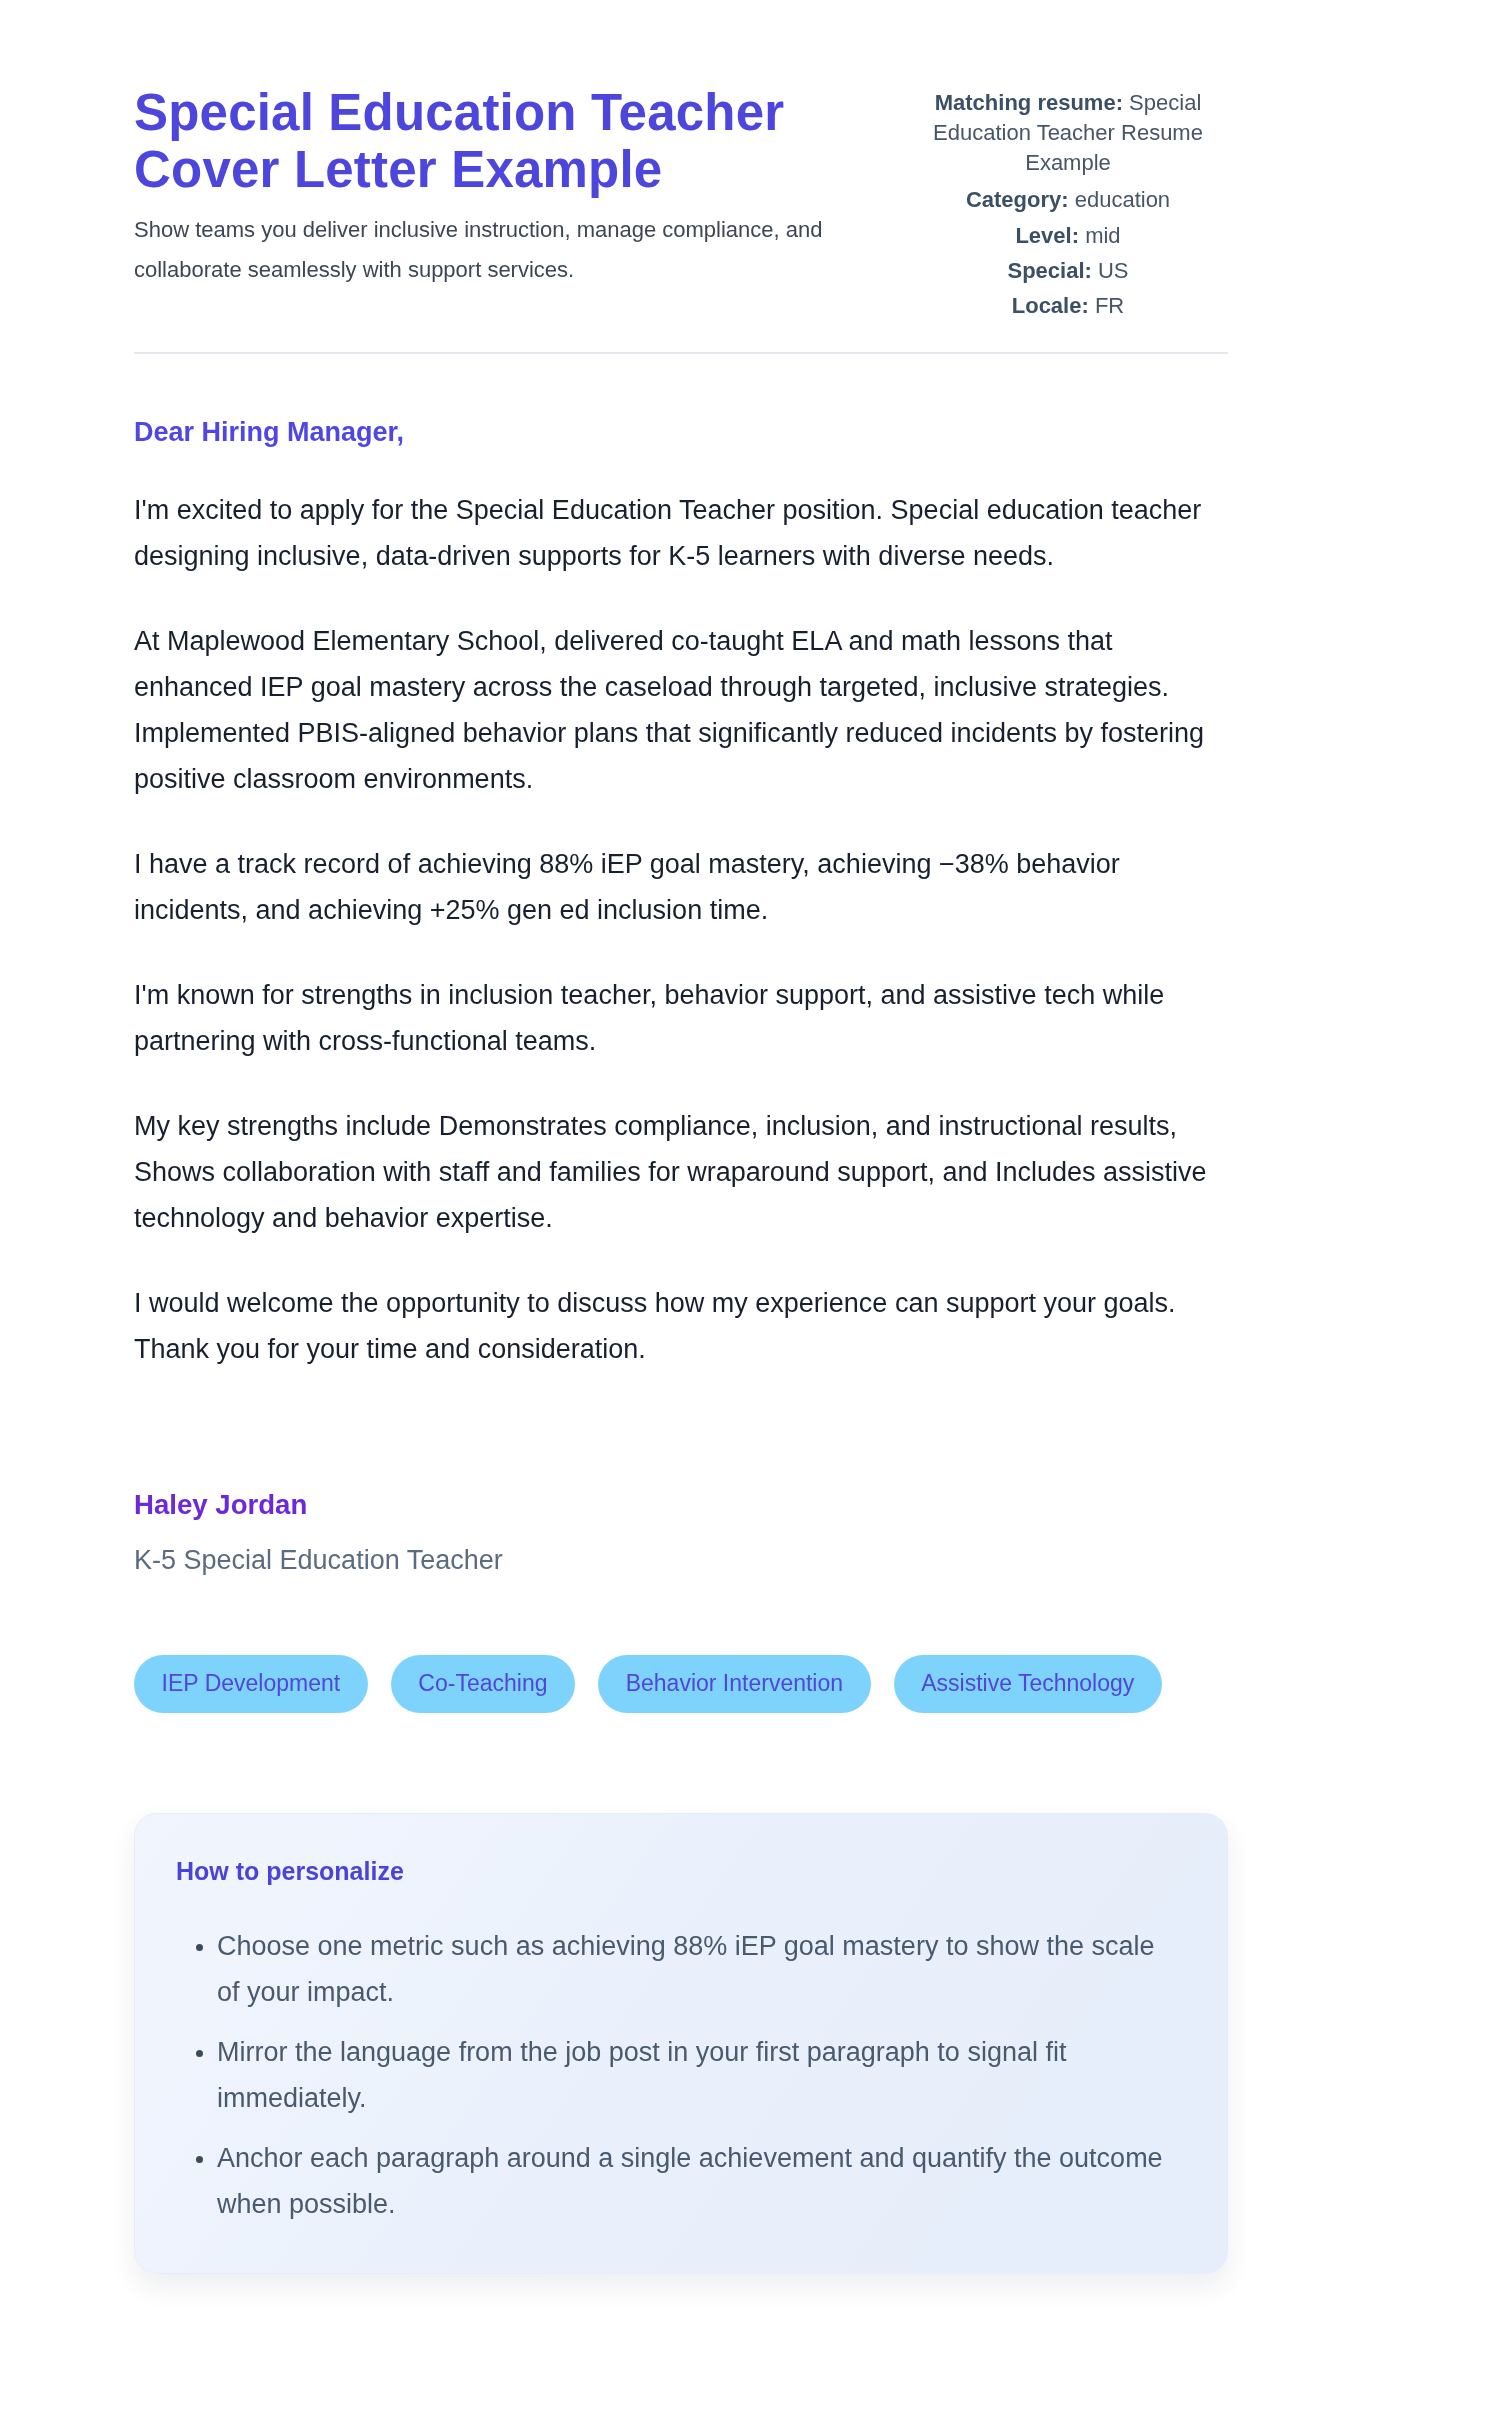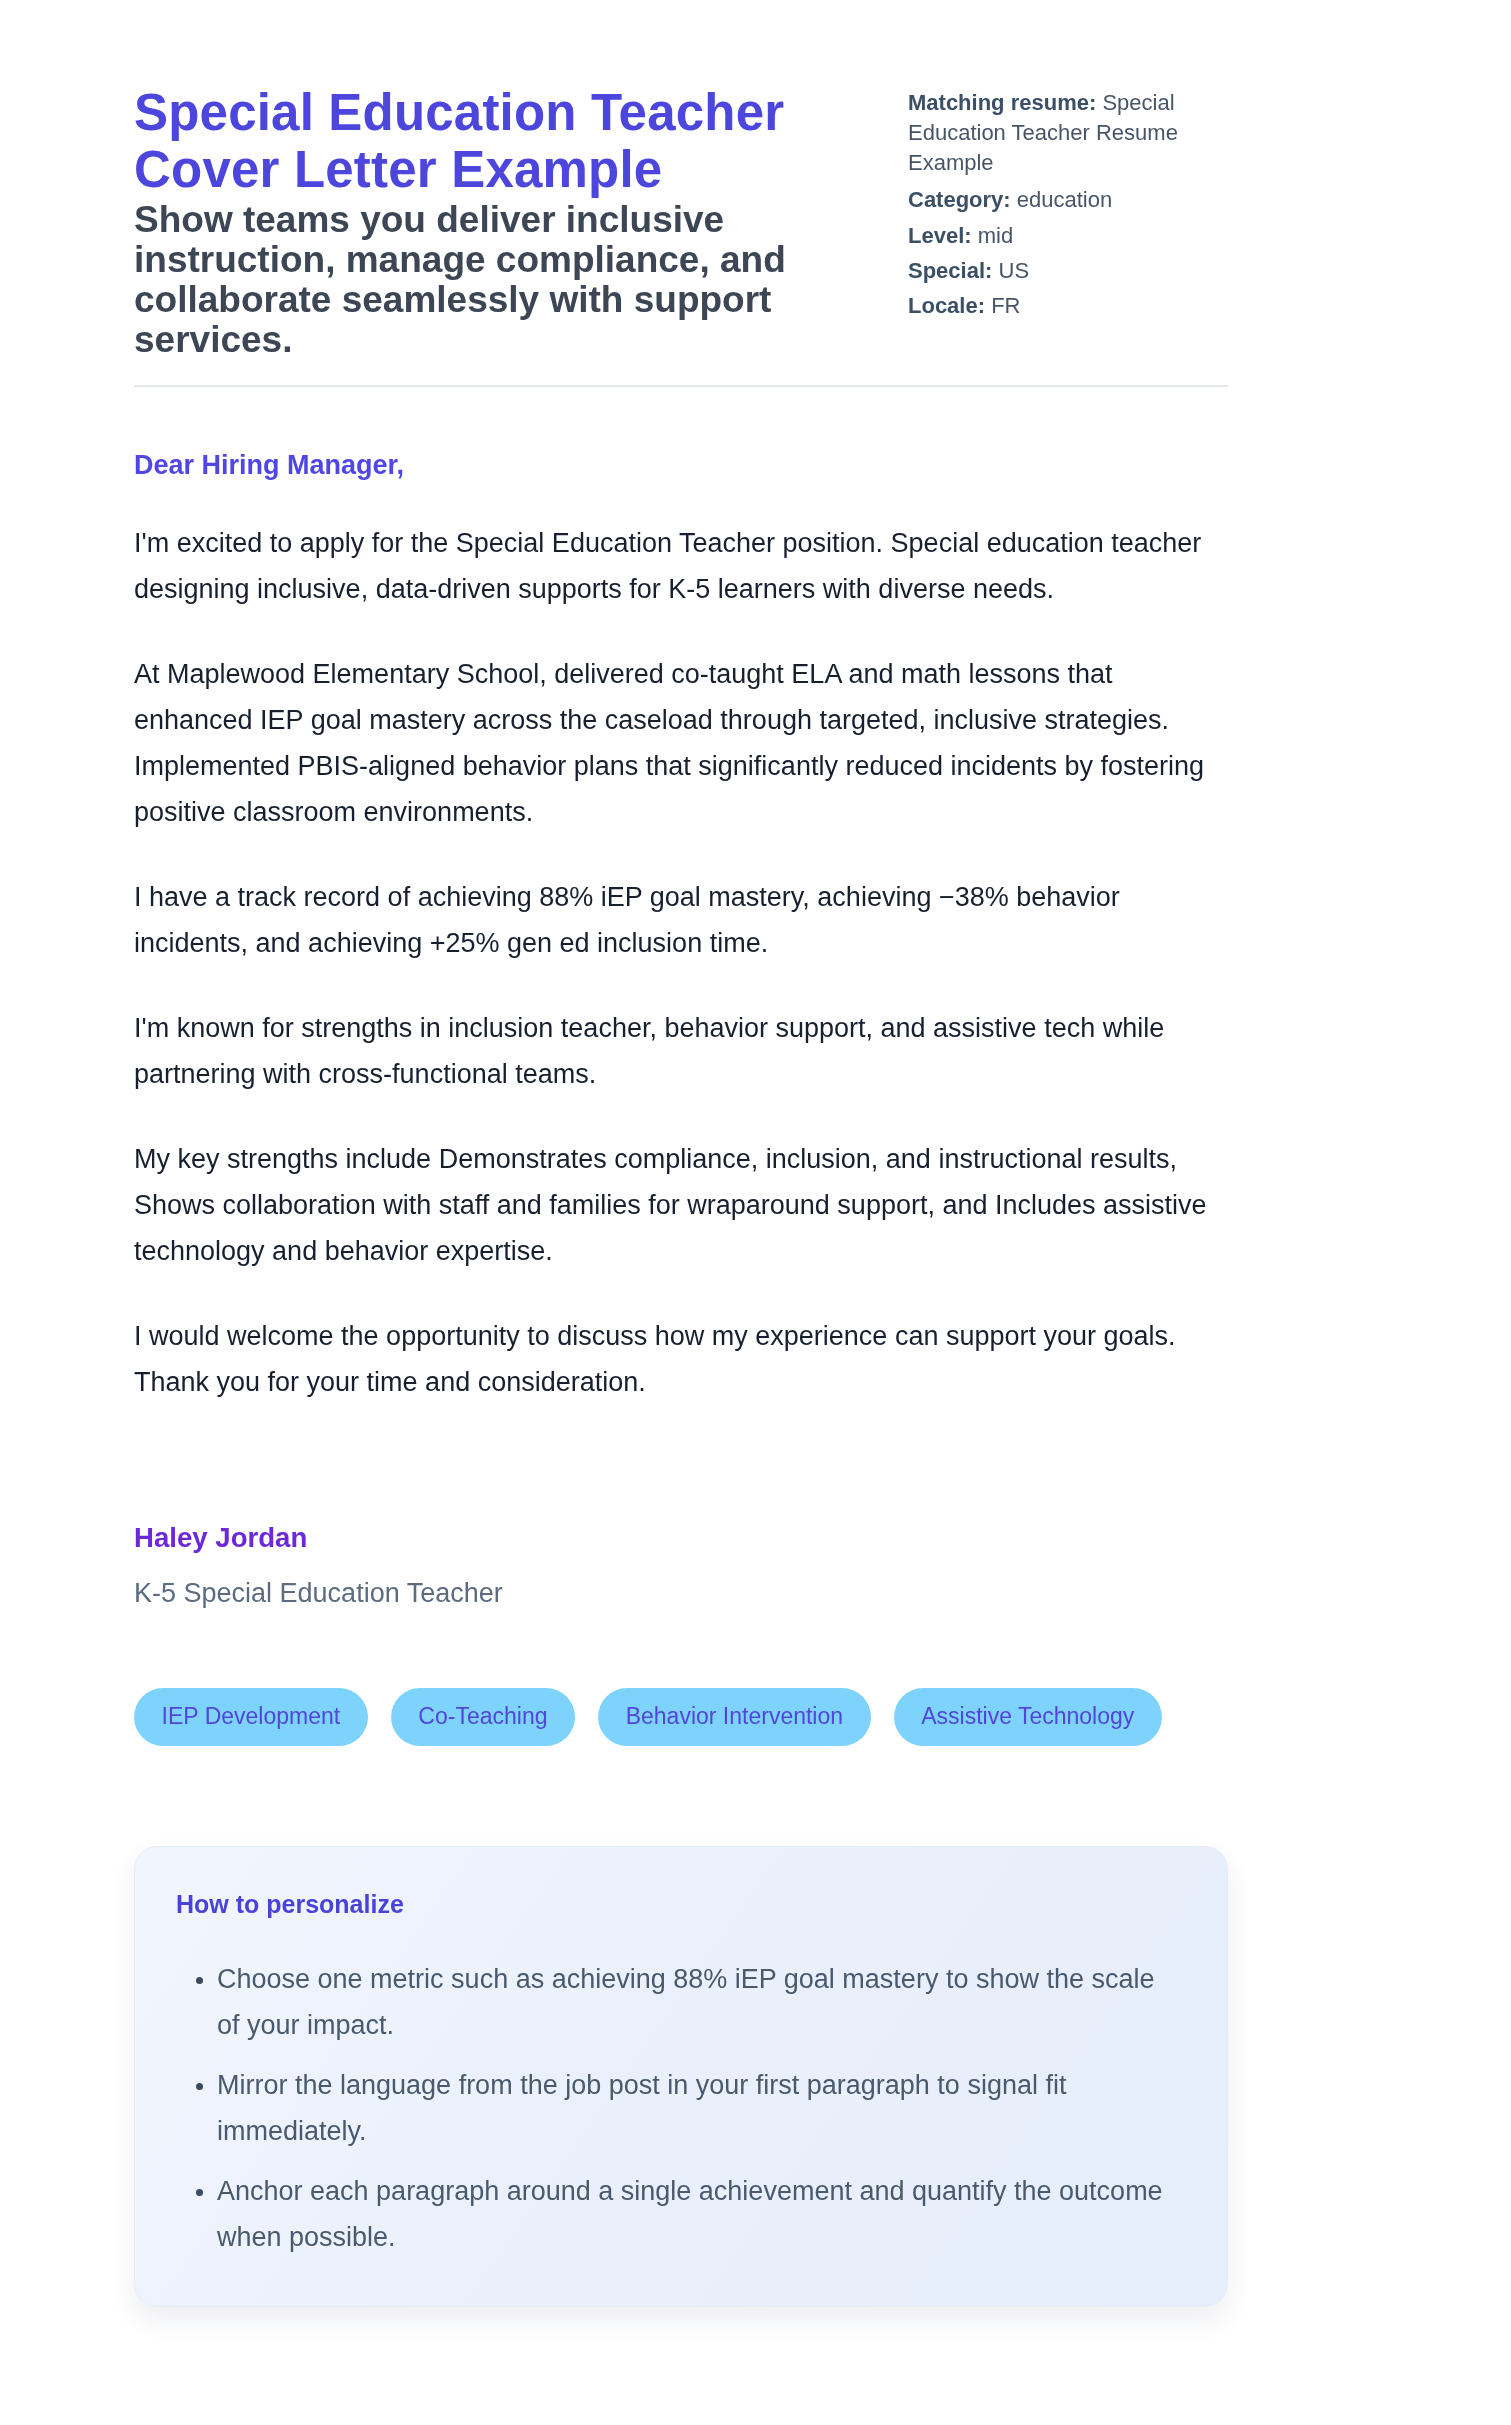--- a/index.html
+++ b/index.html
@@ -28,31 +28,31 @@
   .page-title {
     max-width: 782px;
     font-size: 51px;
     line-height: 57px;
     font-weight: 700;
     color: #4c46dd;
     letter-spacing: 0.2px;
   }
   .page-subtitle {
     max-width: 871px;
-    margin-top: 2px;
-    font-size: 37px;
+    margin-top: 12px;
+    font-size: 22px;
     line-height: 40px;
-    font-weight: 700;
+    font-weight: 400;
     color: #3d4654;
   }
   .meta {
     flex: 0 0 320px;
     width: 320px;
     margin-top: 4.4px;
-    text-align: left;
+    text-align: center;
     font-size: 22px;
     line-height: 30px;
     color: #475569;
   }
   .meta .label { font-weight: 700; color: #3b4f66; }
   .meta-entry { margin-bottom: 7.1px; }
   .meta-field { margin-bottom: 5.3px; }
 
   .divider {
     border: none;

